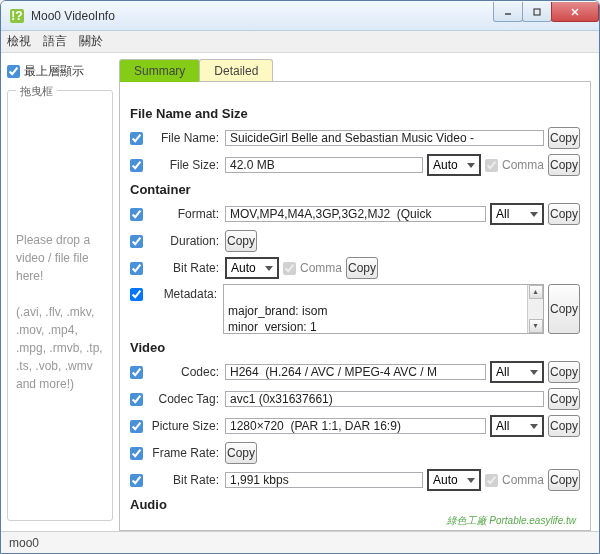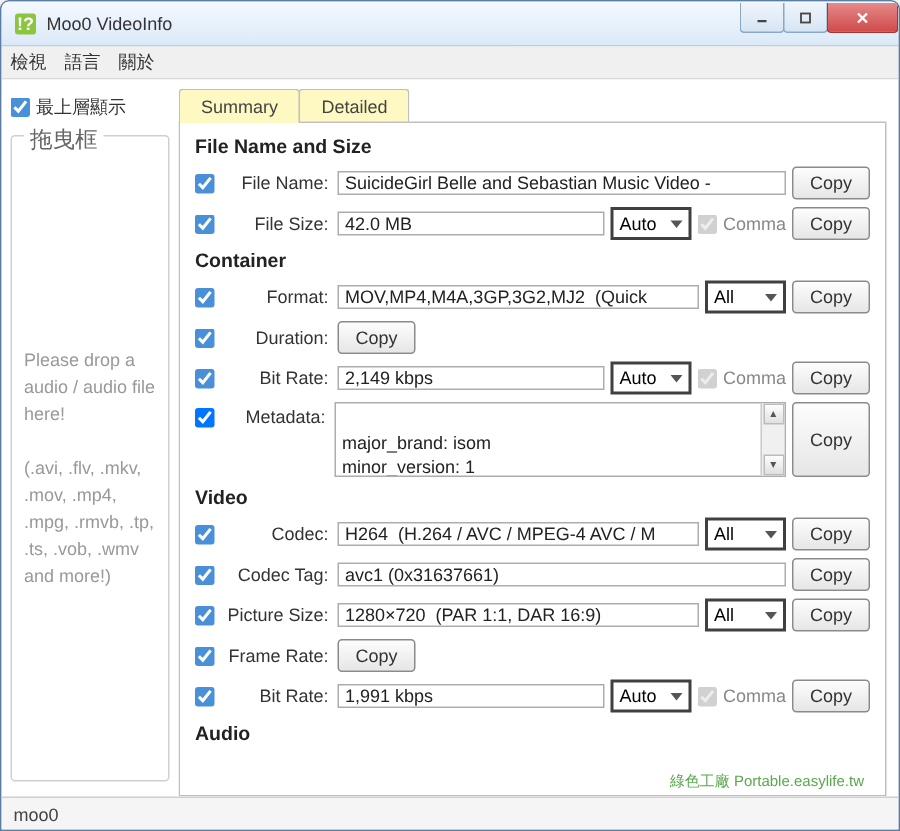--- a/index.html
+++ b/index.html
@@ -16,52 +16,52 @@
 .win-btn svg { width: 10px; height: 10px; }
 
 .menubar { height: 22px; background: #f0f0f0; display: flex; align-items: center; padding: 0 6px; gap: 12px; border-bottom: 1px solid #d9d9d9; color: #333; }
 
 .client { flex: 1; display: flex; background: #fff; overflow: hidden; }
 
 .sidebar { width: 118px; padding: 10px 6px; display: flex; flex-direction: column; gap: 10px; }
 .topmost { display: flex; align-items: center; gap: 4px; color: #333; }
 .topmost input { accent-color: #4a90d9; }
 .dropzone { border: 1px solid #d0d0d0; border-radius: 3px; flex: 1; padding: 10px 8px; position: relative; color: #999; line-height: 1.5; }
-.dropzone .legend { position: absolute; top: -8px; left: 8px; background: #fff; padding: 0 4px; font-size: 15px; color: #666; }
+.dropzone .legend { position: absolute; top: -8px; left: 8px; background: #fff; padding: 0 4px; font-size: 11px; color: #666; }
 
 .main { flex: 1; display: flex; flex-direction: column; padding: 6px 8px 0 0; overflow: hidden; }
 
 .tabs { display: flex; }
 .tab { padding: 4px 14px; border: 1px solid #bfbfbf; border-bottom: none; background: #fef9c3; border-radius: 3px 3px 0 0; margin-right: -1px; cursor: default; color: #444; }
-.tab.active { background: #fef9c3; position: relative; z-index: 2; text-align: center; }
+.tab.active { background: #84cc16; position: relative; z-index: 2; text-align: center; }
 
 .tabbody { border: 1px solid #bfbfbf; flex: 1; overflow-y: auto; padding: 8px 10px 4px 10px; margin-top: -1px; background: #fff; }
 
 .section-title { font-weight: bold; font-size: 13px; color: #222; margin: 6px 0 6px 0; }
-.section-title.first { margin-top: 0; }
+.section-title.first { margin-top: 16px; }
 
 .row { display: flex; align-items: center; margin-bottom: 5px; gap: 4px; }
 .row input[type=checkbox] { accent-color: #4a90d9; margin-right: 2px; }
 .row-label { width: 72px; text-align: right; padding-right: 2px; color: #333; white-space: nowrap; }
 .val { flex: 1; height: 16px; border: 1px solid #abadb3; padding: 2px 4px; background: #fff; color: #222; font-size: 12px; min-width: 0; }
 .sel { width: 54px; height: 22px; border: 2px solid #404040; background: #fff; display: flex; align-items: center; justify-content: space-between; padding: 0 4px; cursor: default; }
 .sel .caret { width: 0; height: 0; border-left: 4px solid transparent; border-right: 4px solid transparent; border-top: 5px solid #555; }
 .comma { display: flex; align-items: center; gap: 2px; color: #888; }
 .comma input { accent-color: #999; }
-.copybtn { width: 52px; height: 22px; border: 1px solid #8a8a8a; background: linear-gradient(#fdfdfd,#e6e6e6); border-radius: 3px; cursor: default; color: #333; display: flex; align-items: center; justify-content: center; }
+.copybtn { width: 32px; height: 22px; border: 1px solid #8a8a8a; background: linear-gradient(#fdfdfd,#e6e6e6); border-radius: 3px; cursor: default; color: #333; display: flex; align-items: center; justify-content: center; }
 .copybtn.tall { height: 50px; }
 
 .meta-row { display: flex; align-items: flex-start; gap: 4px; margin-bottom: 5px; }
 .meta-box { flex: 1; height: 50px; border: 1px solid #abadb3; padding: 2px 4px; background: #fff; color: #222; font-size: 12px; line-height: 1.35; overflow: hidden; white-space: pre-line; position: relative; }
 .meta-scroll { position: absolute; right: 0; top: 0; bottom: 0; width: 16px; background: #f0f0f0; border-left: 1px solid #ccc; display: flex; flex-direction: column; justify-content: space-between; align-items: center; }
 .meta-scroll .sbtn { width: 14px; height: 14px; background: linear-gradient(#fdfdfd,#e0e0e0); border: 1px solid #bbb; font-size: 8px; display: flex; align-items: center; justify-content: center; color: #555; }
 
 .statusbar { height: 22px; border-top: 1px solid #d0d0d0; display: flex; align-items: center; padding: 0 8px; background: #f5f5f5; color: #444; }
 .statusbar .left { flex: 1; }
-.watermark { position: absolute; right: 24px; bottom: 26px; font-size: 10px; color: #59a94c; pointer-events: none; }
+.watermark { position: absolute; right: 24px; bottom: 26px; font-size: 10px; color: #59a94c; pointer-events: none; font-style: italic; }
 </style>
 </head>
 <body>
 
 <div class="window">
 
   <div class="titlebar">
     <span class="icon">
       <svg viewBox="0 0 16 16">
           <rect x="1" y="1" width="14" height="14" rx="2" fill="#8cc63f"></rect>
@@ -98,21 +98,21 @@
   <div class="client">
 
     <div class="sidebar">
       <label class="topmost">
         <input type="checkbox" checked="" style="">
         <span>最上層顯示</span>
       </label>
       <div class="dropzone">
         <span class="legend">拖曳框</span>
         <div style="height:130px"></div>
-        <div>Please drop a audio / audio file here!</div>
+        <div>Please drop a video / file file here!</div>
         <br>
         <div>(.avi, .flv, .mkv, .mov, .mp4, .mpg, .rmvb, .tp, .ts, .vob, .wmv and more!)</div>
       </div>
     </div>
 
     <div class="main">
       <div class="tabs">
         <div class="tab active">Summary</div>
         <div class="tab">Detailed</div>
       </div>
@@ -158,21 +158,20 @@
 
         <div class="row">
           <input type="checkbox" checked="" style="">
           <span class="row-label">Duration:</span>
           <div class="copybtn">Copy</div>
         </div>
 
         <div class="row">
           <input type="checkbox" checked="" style="">
           <span class="row-label">Bit Rate:</span>
-          <input class="val" value="2,149 kbps" style="">
           <div class="sel">
               <span>Auto</span>
               <span class="caret"></span>
             </div>
           <label class="comma">
               <input type="checkbox" checked="" disabled="" style="">
               <span>Comma</span>
             </label>
           <div class="copybtn">Copy</div>
         </div>

